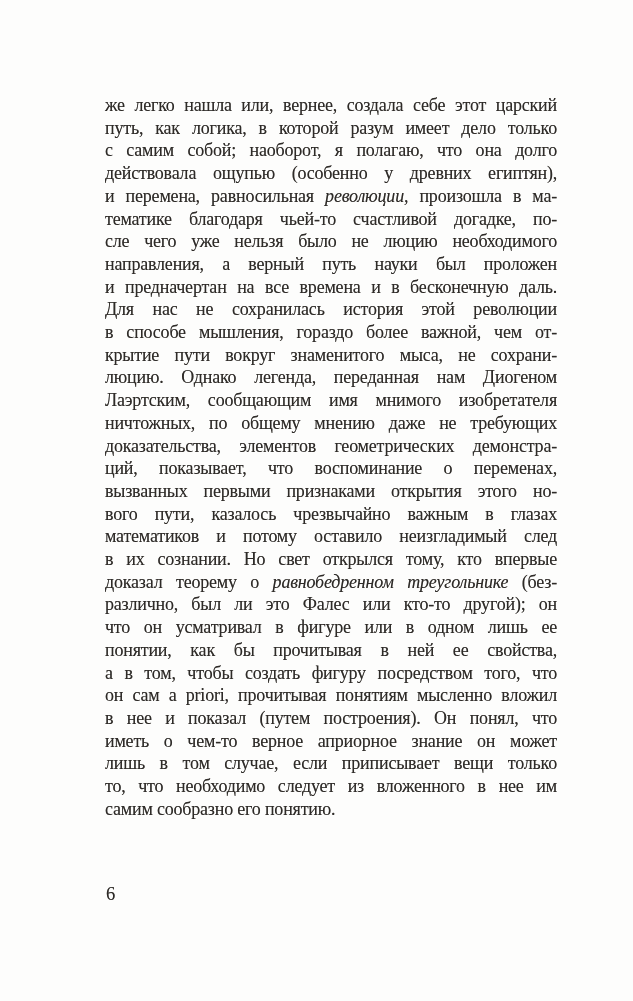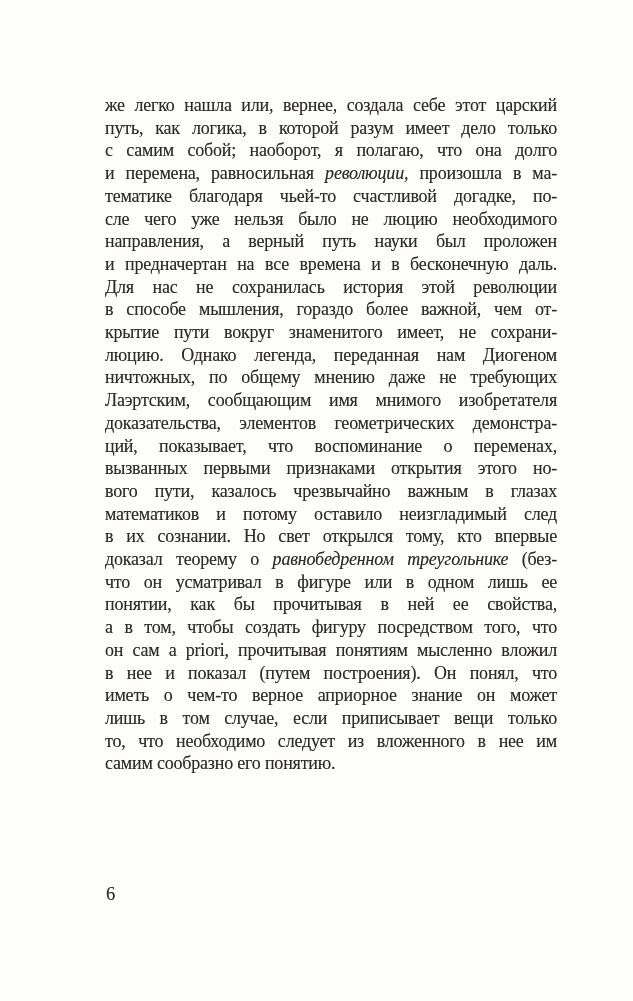--- a/index.html
+++ b/index.html
@@ -51,38 +51,40 @@
   }
 </style>
 </head>
 <body>
 
 <div class="page">
   <div class="textblock">
       <div class="line"><span>же легко нашла или, вернее, создала себе этот царский</span></div>
       <div class="line"><span>путь, как логика, в которой разум имеет дело только</span></div>
       <div class="line"><span>с самим собой; наоборот, я полагаю, что она долго</span></div>
+      <div class="line"><span>действовала ощупью (особенно у древних египтян),</span></div>
       <div class="line"><span>и перемена, равносильная </span><i>революции,</i><span> произошла в ма-</span></div>
       <div class="line"><span>тематике благодаря чьей-то счастливой догадке, по-</span></div>
       <div class="line"><span>сле чего уже нельзя было не люцию необходимого</span></div>
       <div class="line"><span>направления, а верный путь науки был проложен</span></div>
       <div class="line"><span>и предначертан на все времена и в бесконечную даль.</span></div>
       <div class="line"><span>Для нас не сохранилась история этой революции</span></div>
       <div class="line"><span>в способе мышления, гораздо более важной, чем от-</span></div>
-      <div class="line"><span>крытие пути вокруг знаменитого имеет, не сохрани-</span></div>
+      <div class="line"><span>крытие пути вокруг знаменитого мыса, не сохрани-</span></div>
       <div class="line"><span>люцию. Однако легенда, переданная нам Диогеном</span></div>
+      <div class="line"><span>Лаэртским, сообщающим имя мнимого изобретателя</span></div>
       <div class="line"><span>ничтожных, по общему мнению даже не требующих</span></div>
-      <div class="line"><span>Лаэртским, сообщающим имя мнимого изобретателя</span></div>
       <div class="line"><span>доказательства, элементов геометрических демонстра-</span></div>
       <div class="line"><span>ций, показывает, что воспоминание о переменах,</span></div>
       <div class="line"><span>вызванных первыми признаками открытия этого но-</span></div>
       <div class="line"><span>вого пути, казалось чрезвычайно важным в глазах</span></div>
       <div class="line"><span>математиков и потому оставило неизгладимый след</span></div>
       <div class="line"><span>в их сознании. Но свет открылся тому, кто впервые</span></div>
       <div class="line"><span>доказал теорему о </span><i>равнобедренном треугольнике</i><span> (без-</span></div>
+      <div class="line"><span>различно, был ли это Фалес или кто-то другой); он</span></div>
       <div class="line"><span>что он усматривал в фигуре или в одном лишь ее</span></div>
       <div class="line"><span>понятии, как бы прочитывая в ней ее свойства,</span></div>
       <div class="line"><span>а в том, чтобы создать фигуру посредством того, что</span></div>
       <div class="line"><span>он сам a priori, прочитывая понятиям мысленно вложил</span></div>
       <div class="line"><span>в нее и показал (путем построения). Он понял, что</span></div>
       <div class="line"><span>иметь о чем-то верное априорное знание он может</span></div>
       <div class="line"><span>лишь в том случае, если приписывает вещи только</span></div>
       <div class="line"><span>то, что необходимо следует из вложенного в нее им</span></div>
       <div class="line last"><span>самим сообразно его понятию.</span></div>
     </div>

